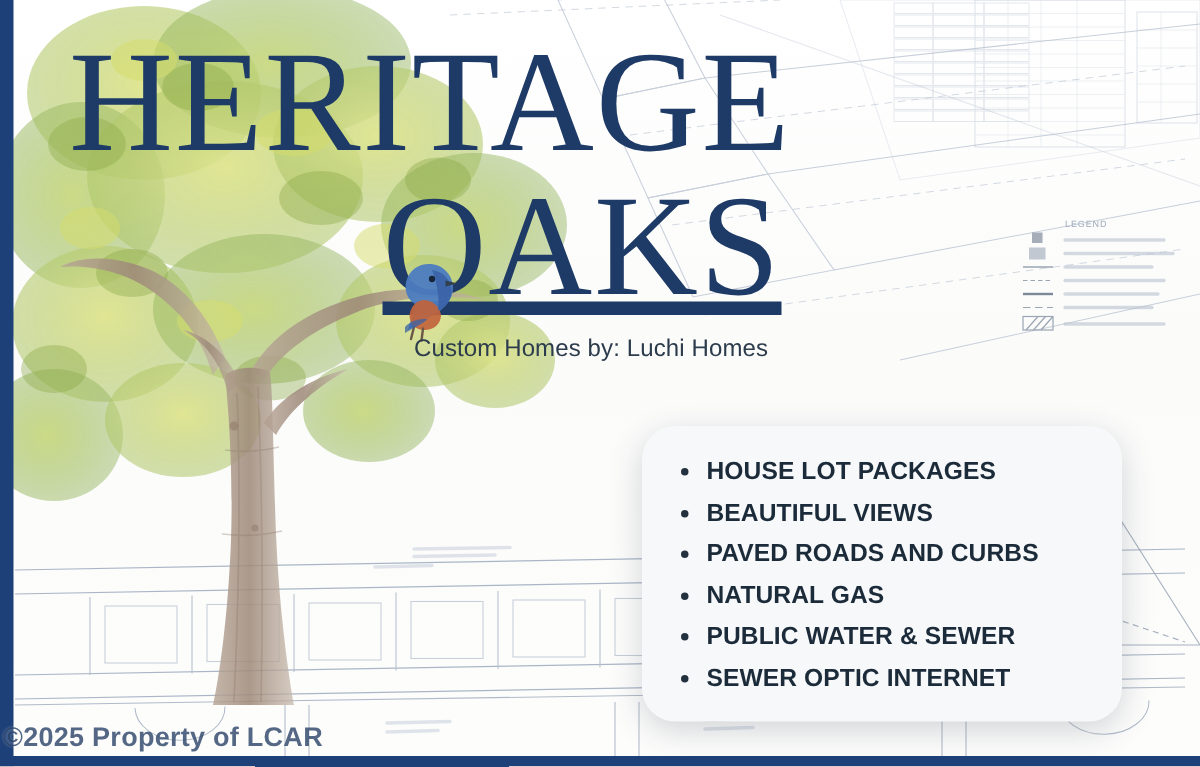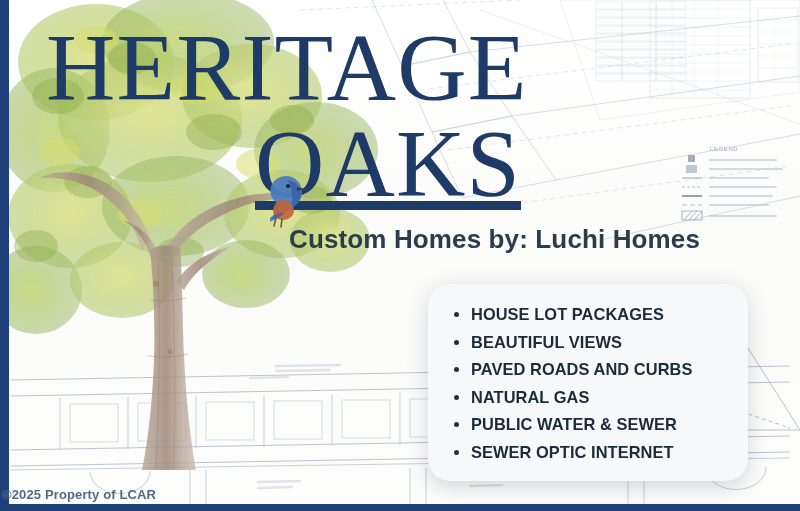--- a/index.html
+++ b/index.html
@@ -54,26 +54,25 @@
   }
   .title-line1 { font-size:96px; }
   .title-line2 {
     font-size:96px;
     text-align:right;
     width:475px;
     margin-top:4px;
     text-decoration:underline;
   }
   .tagline {
-    position:absolute; left:289px; top:224px;
-    font-size:26px;
+    position:absolute; left:276px; top:224px;
+    font-size:16px;
     color:#2c3c4c;
     letter-spacing:0.005em;
     white-space:nowrap;
-    font-weight:bold;
   }
 
   
   .bird { position:absolute; left:252px; top:160px; width:62px; height:72px; }
   .bird svg { width:100%; height:100%; }
 
   
   .card {
     position:absolute;
     left:428px; top:284px;
@@ -98,21 +97,21 @@
   .feature-label {
     font-size:16.4px;
     font-weight:bold;
     color:#1c2b3a;
     letter-spacing:0.004em;
   }
 
   
   .watermark {
     position:absolute; left:2px; bottom:9px;
-    font-size:13px;
+    font-size:18px;
     font-weight:bold;
     color:#30476b;
     opacity:0.82;
     letter-spacing:0.01em;
     text-shadow:0 0 2px rgba(255,255,255,0.5);
   }
 
   
   .legend-box { position:absolute; left:672px; top:142px; width:118px; height:82px; }
   .legend-box svg { width:100%; height:100%; }

